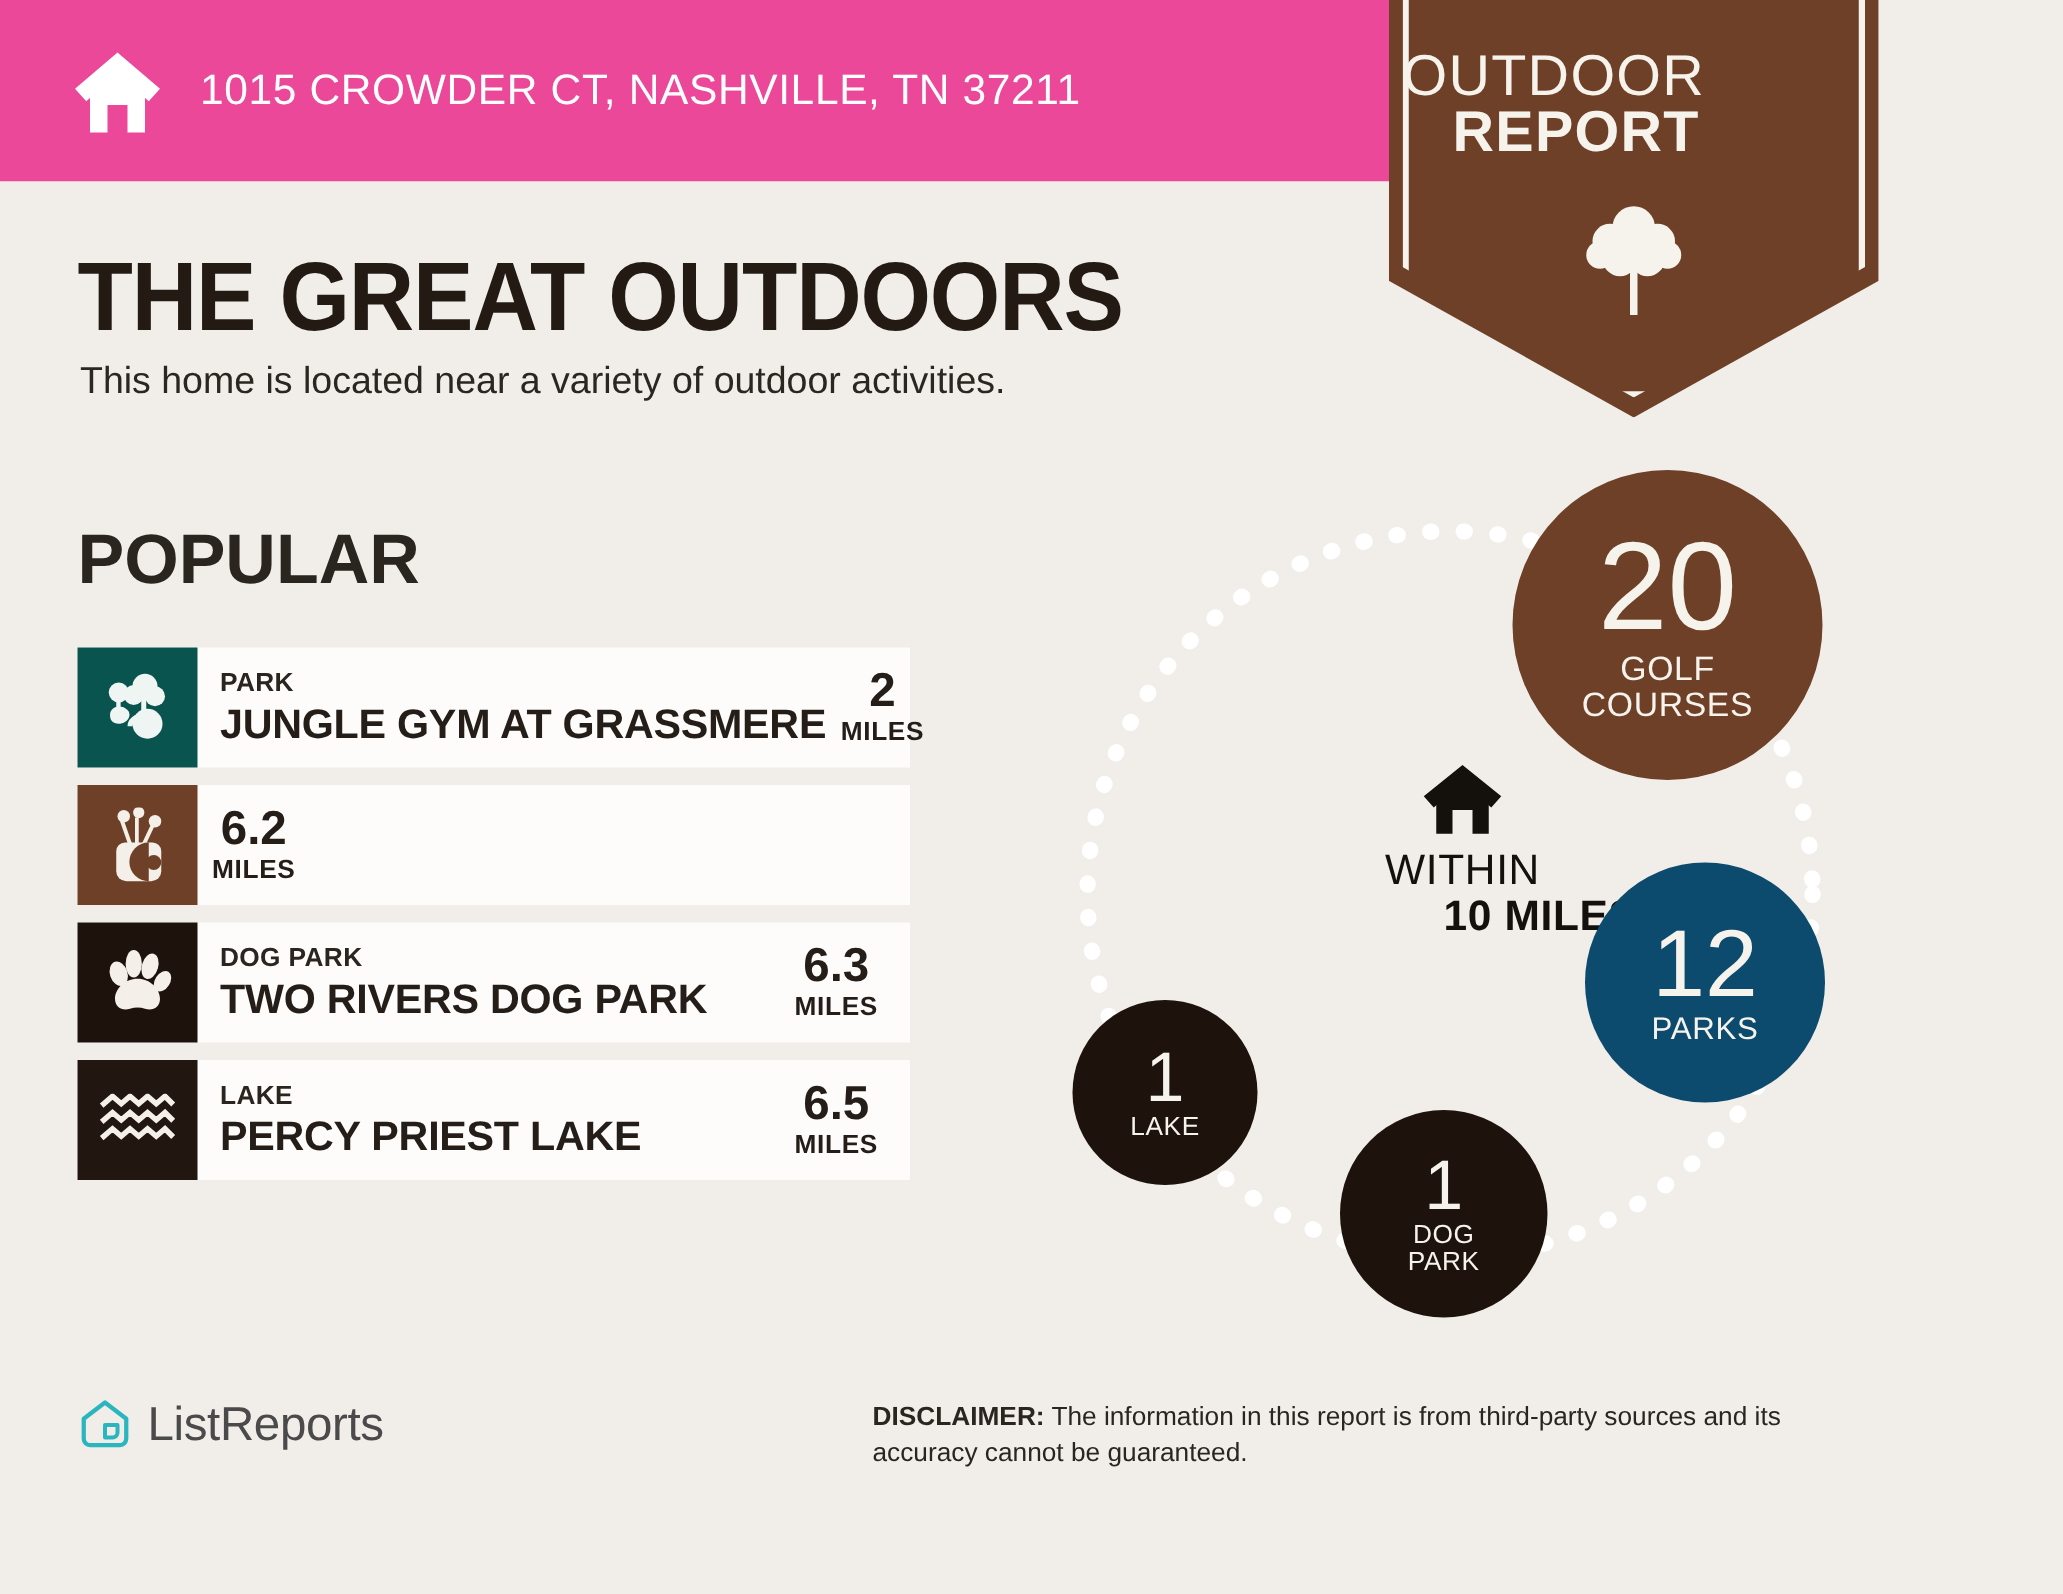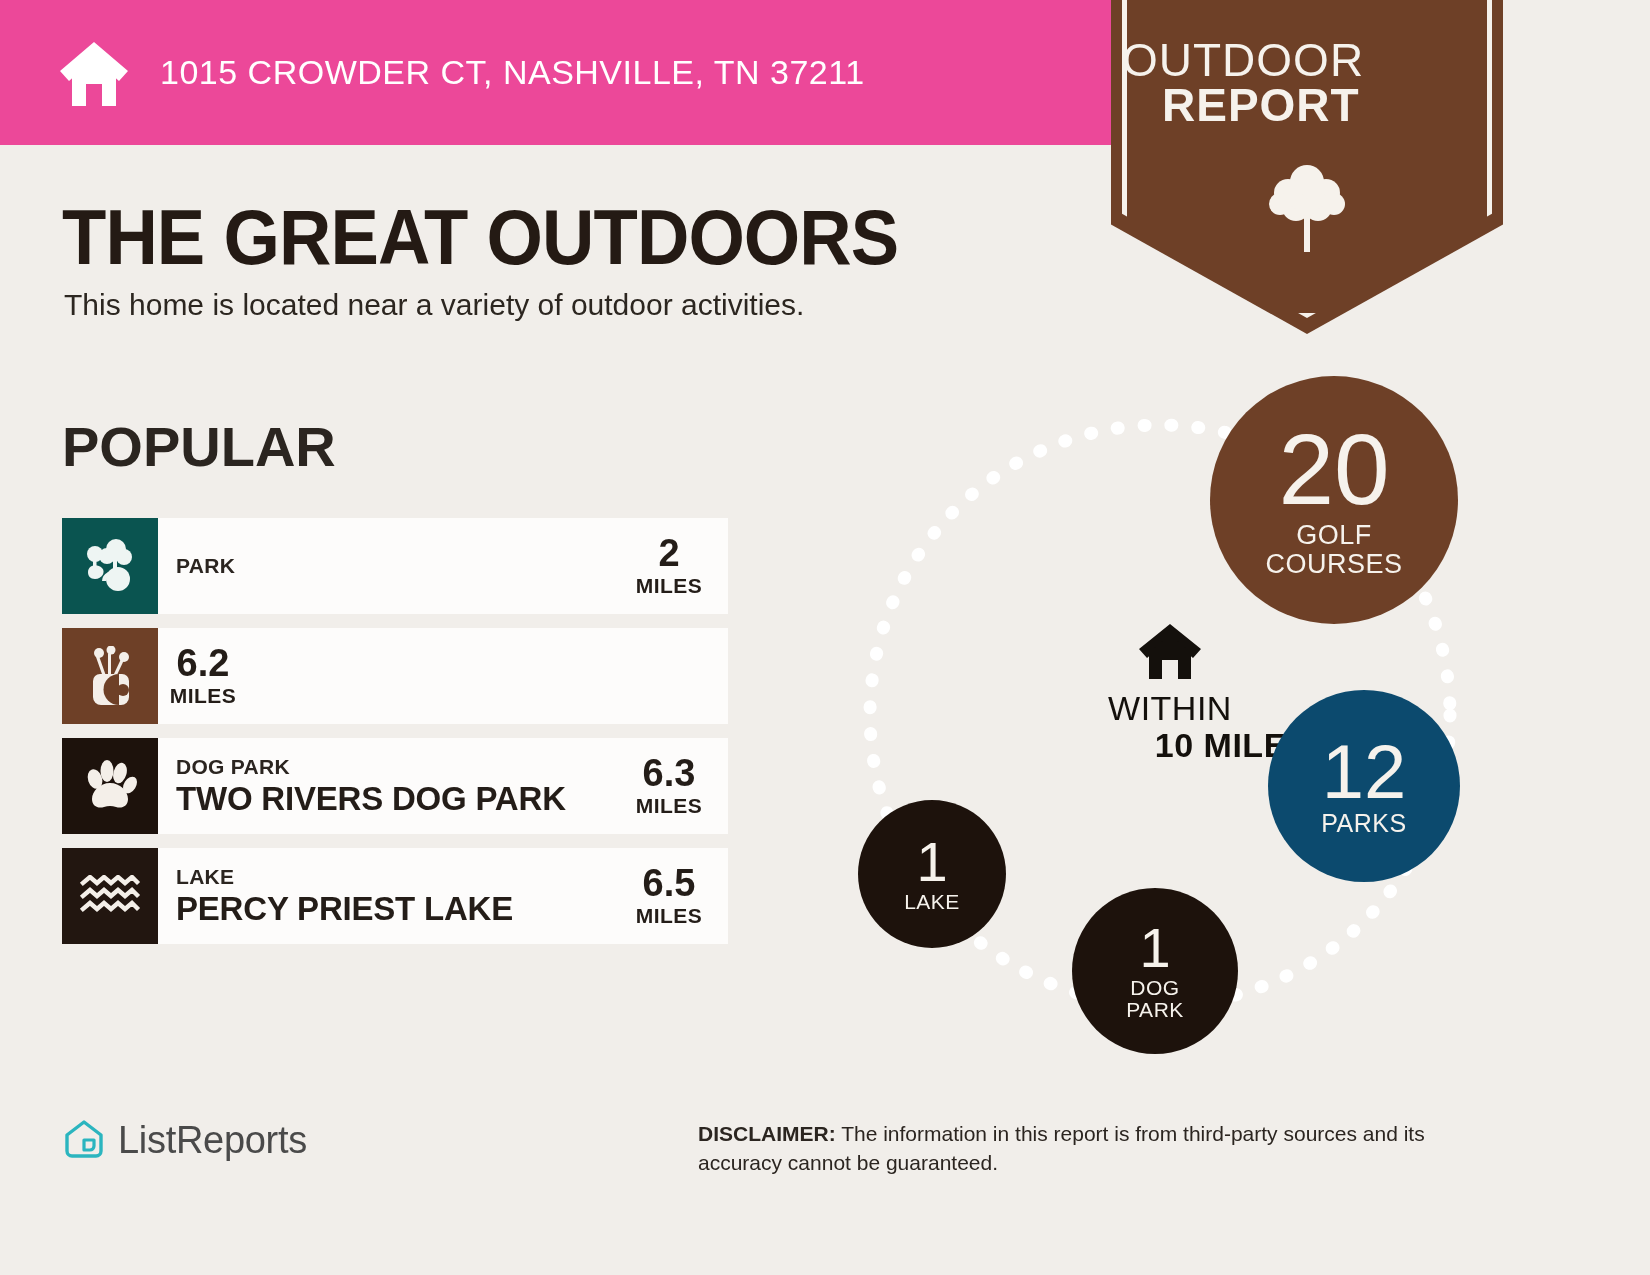--- a/index.html
+++ b/index.html
@@ -101,21 +101,21 @@
 
   .c-lake { left: 38px; top: 440px; width: 148px; height: 148px; background: #1d120c; }
   .c-lake .cnum { font-size: 56px; }
   .c-lake .clab { font-size: 21px; letter-spacing: .5px; margin-top: 2px; }
 
   .c-dog { left: 252px; top: 528px; width: 166px; height: 166px; background: #1d120c; }
   .c-dog .cnum { font-size: 56px; }
   .c-dog .clab { font-size: 21px; letter-spacing: .5px; margin-top: 2px; }
 
   .center-mark {
-    position: absolute; left: 210px; top: 262px; width: 280px;
+    position: absolute; left: 210px; top: 250px; width: 280px;
     text-align: center; color: #14100c;
   }
   .center-mark .hico { width: 66px; height: 58px; display: block; margin: 0 auto 10px; }
   .center-mark .cm1 { font-size: 34px; font-weight: 400; line-height: 1.08; letter-spacing: .5px; }
   .center-mark .cm2 { font-size: 34px; font-weight: 700; line-height: 1.08; letter-spacing: .5px; text-align: right; }
 
   
   .logo { position: absolute; left: 62px; top: 1118px; display: flex; align-items: center; }
   .logo svg { width: 44px; height: 44px; display: block; }
   .logo .lt { margin-left: 12px; font-size: 38px; color: #4a4a4a; font-weight: 400; letter-spacing: -.3px; }
@@ -176,20 +176,21 @@
             <circle cx="15" cy="17" r="8"></circle>
             <rect x="13" y="20" width="3.5" height="14"></rect>
             <path d="M8 35 C8 28 17 26 22 31 C26 35 22 42 15 42 C10 42 8 39 8 35 Z"></path>
             <circle cx="38" cy="42" r="12"></circle>
             <path d="M24 44 C24 38 32 34 38 36" stroke="#eef5f3" stroke-width="4" fill="none"></path>
           </g>
         </svg>
       </div>
       <div class="mid">
         <div class="cat">PARK</div>
+        <div class="nm">JUNGLE GYM AT GRASSMERE</div>
       </div>
       <div class="dist">
         <div class="dnum">2</div>
         <div class="dunit">MILES</div>
       </div>
     </div>
 
     <div class="row">
       <div class="ibox" style="background:#6e4027">
         <svg width="54" height="60" viewBox="0 0 54 60">

